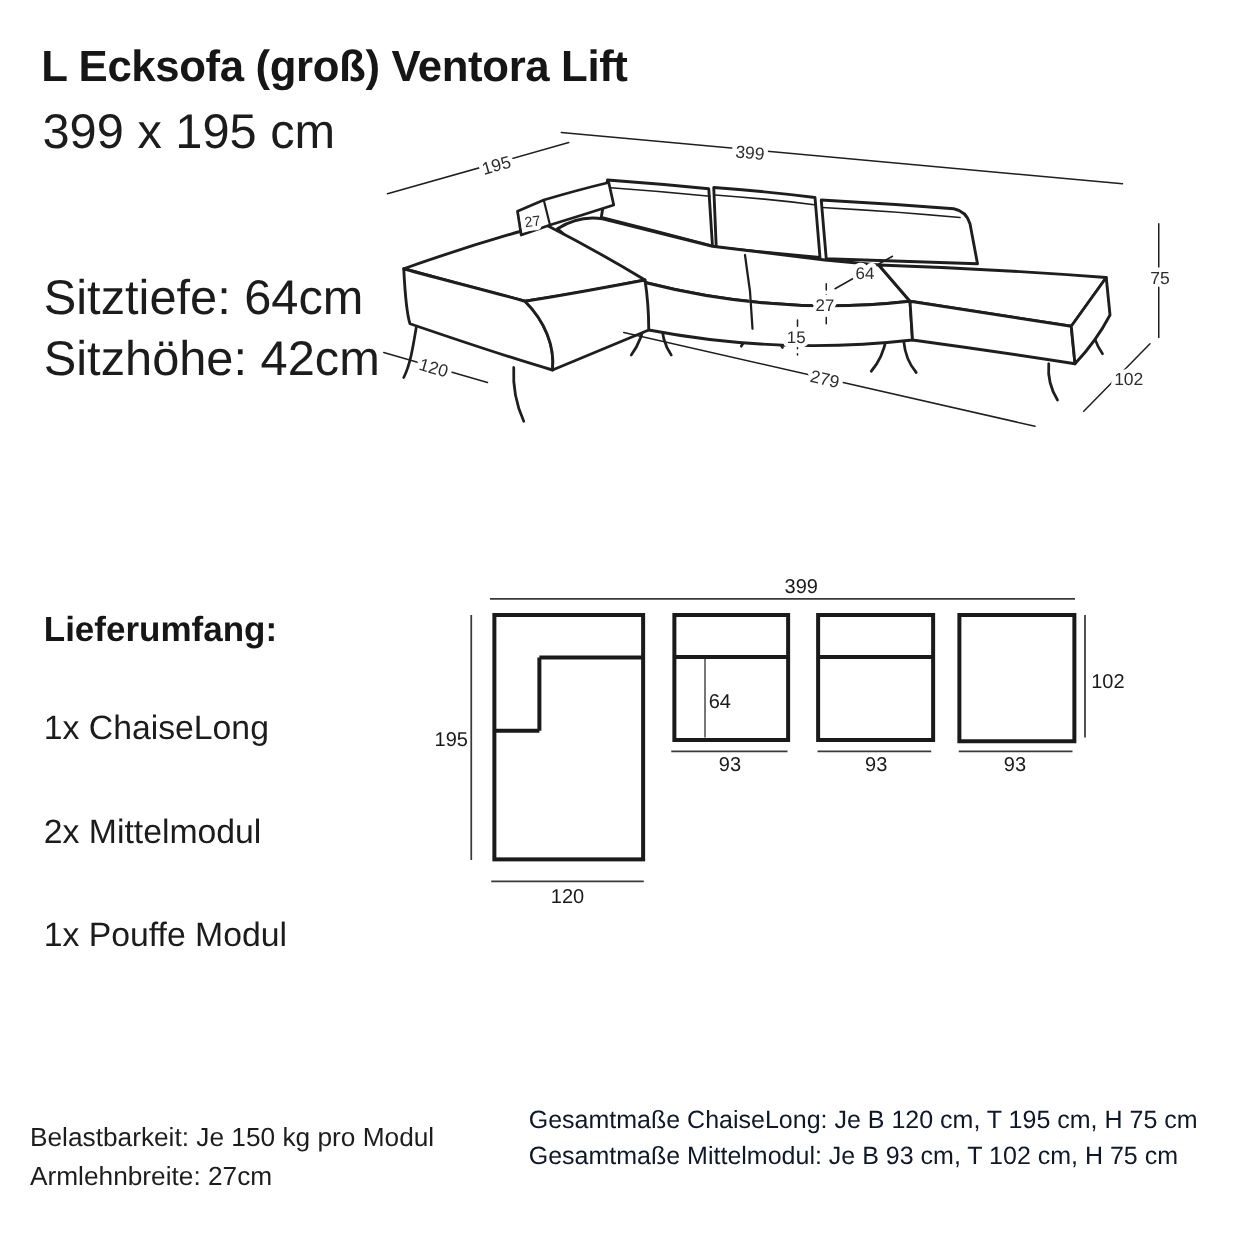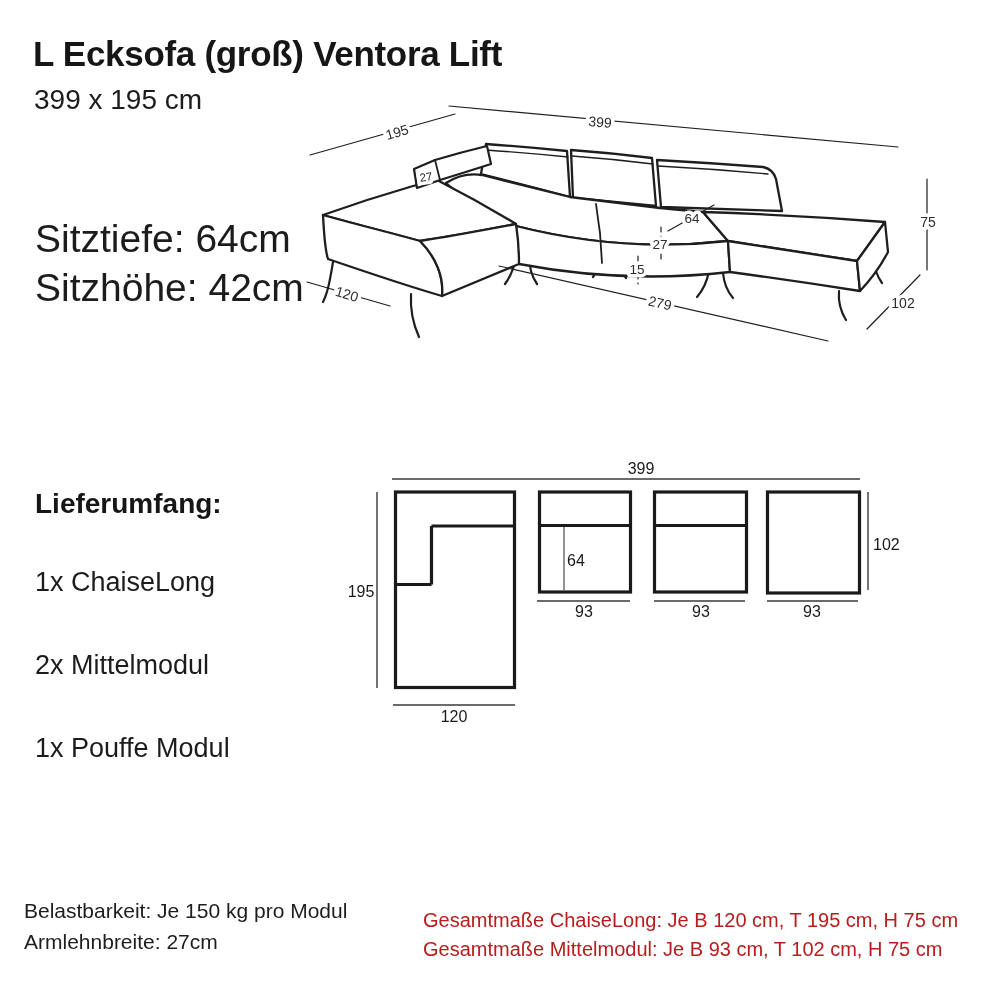--- a/index.html
+++ b/index.html
@@ -2,27 +2,27 @@
 <html><head>
 <meta charset="utf-8">
 <style>
   html,body{margin:0;padding:0;}
   body{
     width:1000px;height:1000px;position:relative;background:#ffffff;
     font-family:"Liberation Sans", sans-serif;color:#1a1a1a;overflow:hidden;
   }
   .abs{position:absolute;}
   .title{left:33px;top:34px;font-size:35px;font-weight:700;letter-spacing:-0.3px;color:#161616;text-align:center;}
-  .subtitle{left:34px;top:84px;font-size:28px;font-weight:400;color:#1c1c1c;}
+  .subtitle{left:34px;top:84px;font-size:39px;font-weight:400;color:#1c1c1c;}
   .seat-info{left:35px;top:214px;font-size:39px;line-height:49px;color:#1c1c1c;}
   .delivery{left:35px;top:488px;}
   .delivery .heading{font-size:28px;font-weight:700;color:#161616;margin-bottom:16px;}
   .delivery .item{font-size:27px;line-height:42px;color:#1c1c1c;margin-top:41px;}
   .specs-left{left:24px;top:895px;font-size:21px;line-height:31px;color:#1d1d1d;}
-  .specs-right{left:423px;top:882px;font-size:20px;line-height:29px;color:#b91c1c;margin-top:24px;}
+  .specs-right{left:423px;top:882px;font-size:20px;line-height:29px;color:#0f172a;}
   svg text{font-family:"Liberation Sans", sans-serif;}
   .dimlabel{fill:#2d2d2d;font-size:14px;text-anchor:middle;paint-order:stroke;stroke:#ffffff;stroke-width:7px;stroke-linejoin:round;}
   .dimlabel-sm{fill:#2d2d2d;font-size:13.5px;text-anchor:middle;paint-order:stroke;stroke:#ffffff;stroke-width:7px;stroke-linejoin:round;}
   .planlabel{fill:#1a1a1a;font-size:16px;}
 </style>
 </head>
 <body>
 
 <div class="abs title">L Ecksofa (groß) Ventora Lift</div>
 <div class="abs subtitle">399 x 195 cm</div>

